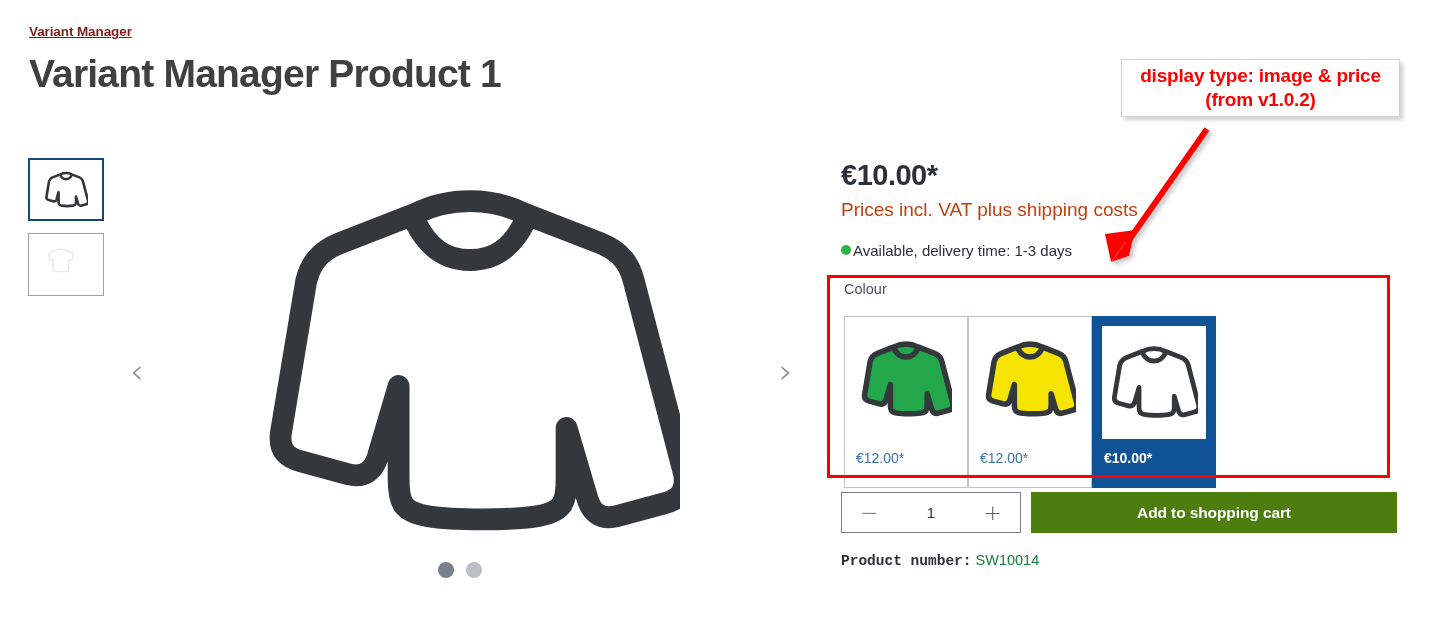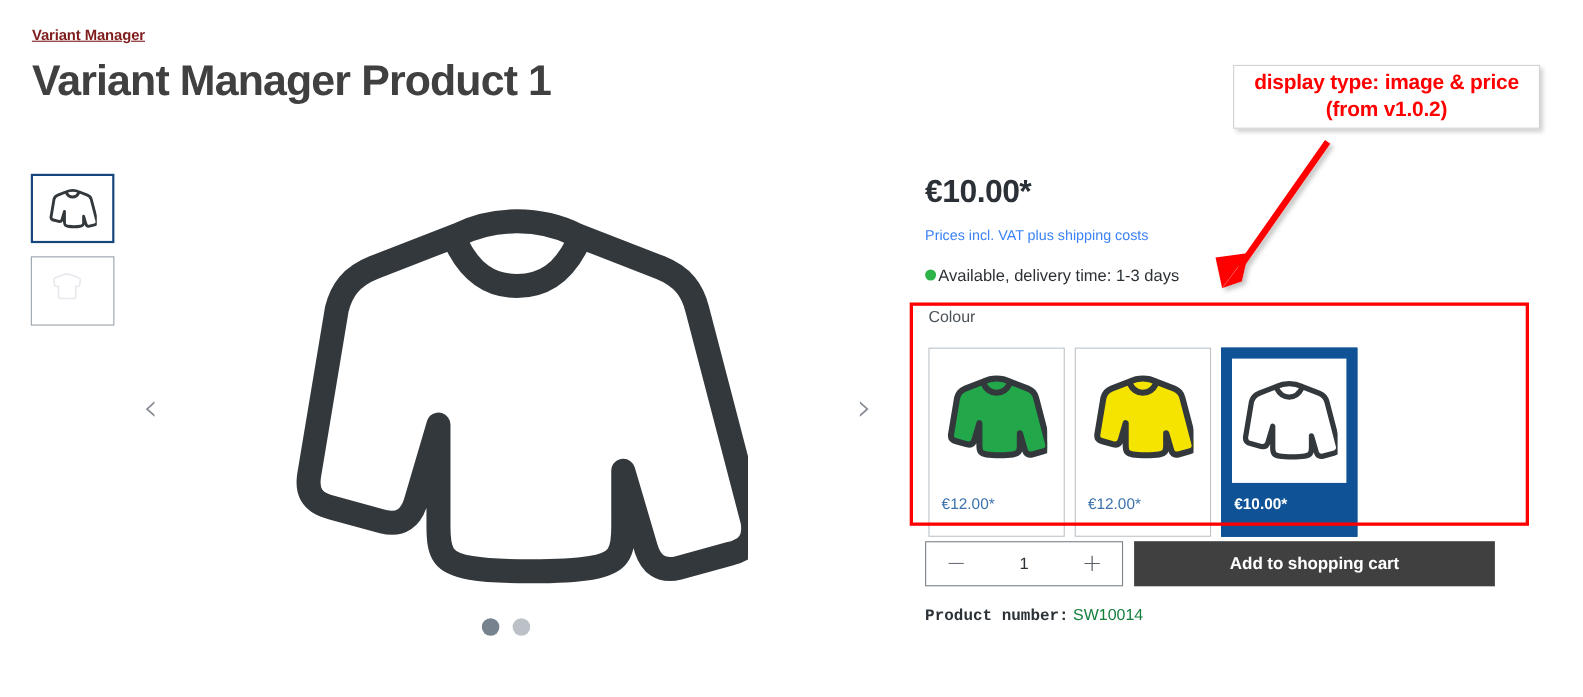--- a/index.html
+++ b/index.html
@@ -54,30 +54,30 @@
   .dot { width: 16px; height: 16px; border-radius: 50%; background: #bcc1c7; cursor: pointer; }
   .dot.active { background: #77828f; }
 
   
   .buybox { position: absolute; left: 841px; top: 160px; width: 560px; }
   .price {
     font-size: 29px; font-weight: bold; color: #2b3136;
     letter-spacing: -0.5px; line-height: 1.1;
   }
   .tax-note {
-    margin-top: 14px; font-size: 13px; color: #3b82f6;
+    margin-top: 7px; font-size: 19px; color: #c2410c;
   }
   .avail { margin-top: 21px; display: flex; align-items: center; gap: 2px; }
   .avail-dot { width: 10px; height: 10px; border-radius: 50%; background: #2eb348; flex: none; }
   .avail-text { font-size: 15px; color: #2b3136; }
 
   
   .variant-block { position: absolute; left: 844px; top: 281px; width: 537px; }
   .variant-label { font-size: 14.5px; color: #4a5259; margin-bottom: 19px; }
-  .swatches { display: flex; gap: 9px; }
+  .swatches { display: flex; }
   .swatch {
     width: 124px; height: 172px; border: 1px solid #bdc3c9; background: #fff;
     display: flex; flex-direction: column; cursor: pointer; position: relative;
   }
   .swatch.selected { background: #0f5295; border-color: #0f5295; }
   .swatch .img-wrap {
     height: 118px; display: flex; align-items: center; justify-content: center;
     margin: 4px 6px 0 6px;
   }
   .swatch.selected .img-wrap { background: #ffffff; margin: 9px 9px 0 9px; height: 113px; }
@@ -114,21 +114,21 @@
     padding: 0 18px;
   }
   .qty-btn {
     font-size: 22px; color: #5a6068; line-height: 1; cursor: pointer;
     font-family: "DejaVu Sans", sans-serif; user-select: none; font-weight: 300;
   }
   .qty-val {
     font-size: 15px; color: #2b3136; text-align: center; flex: 1;
   }
   .cart-btn {
-    width: 328px; height: 41px; background: #404040; color: #fff;
+    width: 366px; height: 41px; background: #4d7c0f; color: #fff;
     border: none; font-size: 15.5px; font-weight: bold;
     font-family: "Liberation Sans", sans-serif; cursor: pointer;
     letter-spacing: -0.1px;
   }
 
   .product-number {
     position: absolute; left: 841px; top: 552px; font-size: 14.5px; color: #2b3136;
   }
   .product-number .pn-label { font-weight: bold; font-family: Liberation Mono, monospace; }
   .product-number .pn-value { color: #15803d; }

